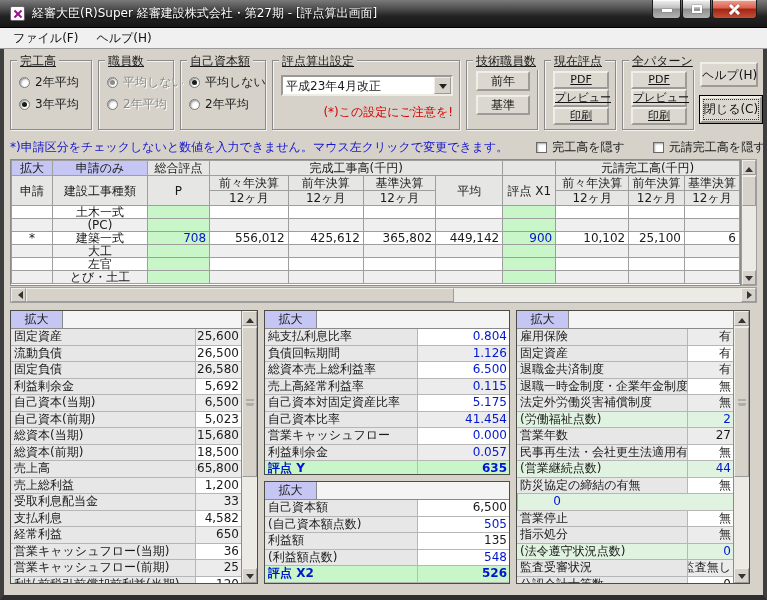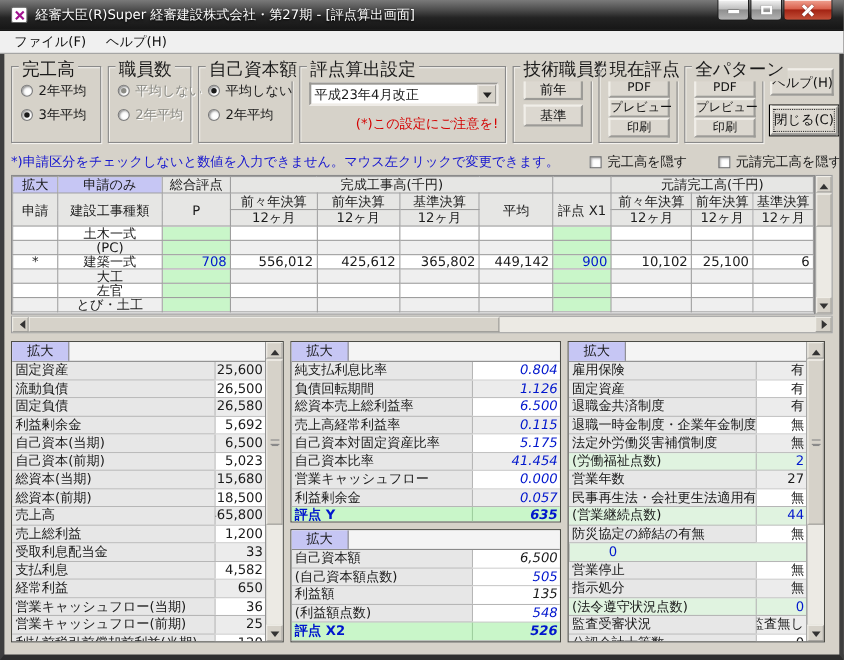--- a/index.html
+++ b/index.html
@@ -31,41 +31,41 @@
   .menubar { height:21px; flex:none; background:#f0f0f0; border-bottom:1px solid #9a9a9a; display:flex; align-items:center; padding-left:4px; }
   .menu-item { padding:2px 9px; font-size:12px; color:#111; cursor:default; }
 
   .body-frame { flex:1; display:flex; border-left:4px solid #3e3e3e; border-right:4px solid #3e3e3e; border-bottom:5px solid #2e2e2e; }
   .client { flex:1; background:#d6d2c9; padding:4px 6px 0 6px; overflow:hidden; position:relative; }
 
   
   .toolbar { display:flex; gap:6px; height:82px; align-items:flex-start; }
   .group { position:relative; border:1px solid #8a8a8a; box-shadow:inset 1px 1px 0 #f4f2ee, 1px 1px 0 #f4f2ee;
            margin-top:7px; height:70px; padding:10px 6px 4px 8px; flex:none; }
-  .legend { position:absolute; top:-8px; left:6px; background:#d6d2c9; padding:0 3px; font-size:16px; white-space:nowrap; }
+  .legend { position:absolute; top:-8px; left:6px; background:#d6d2c9; padding:0 3px; font-size:12px; white-space:nowrap;text-decoration:underline; }
   .radio-row { display:flex; align-items:center; gap:5px; height:22px; cursor:default; }
   .radio { width:11px; height:11px; border-radius:50%; background:#fff; border:1px solid #7a7a7a;
            box-shadow:inset 1px 1px 2px rgba(0,0,0,.45); position:relative; flex:none; }
   .radio.on::after { content:""; position:absolute; left:2px; top:2px; width:5px; height:5px; border-radius:50%; background:#1a1a1a; }
   .dis .radio.on::after { background:#8b8b85; }
   .dis .r-label { color:#8b8b85; text-shadow:1px 1px 0 #fff; }
   .r-label { font-size:12px; white-space:nowrap; }
 
   .combo { display:flex; width:172px; height:21px; border:2px inset #efece6; background:#fff; margin-top:4px; }
   .combo-text { flex:1; padding:1px 3px; font-size:12px; white-space:nowrap; overflow:hidden; }
   .combo-btn { width:17px; background:#d6d2c9; border:1px outset #efece6; position:relative; cursor:pointer; flex:none; }
   .combo-btn::after { content:""; position:absolute; left:50%; top:50%; margin:-2px 0 0 -4px; border:4px solid transparent; border-top:5px solid #222; }
   .warn { color:#d40000; font-size:12px; text-align:right; margin-top:8px; white-space:nowrap; }
 
   .btn { background:#dcd8d0; border:2px outset #f0eee8; font-size:12px; font-family:inherit; cursor:pointer;
          white-space:nowrap; color:#111; display:block; text-align:center; }
   .btn-stack { display:flex; flex-direction:column; gap:4px; align-items:center; }
   .btn-stack .btn { width:54px; height:20px; line-height:15px; }
   .btn-tight { display:flex; flex-direction:column; align-items:center;justify-content:space-between; }
-  .btn-tight .btn { width:56px; height:32px; line-height:12px; font-size:11px; }
+  .btn-tight .btn { width:56px; height:32px; line-height:12px; font-size:11px;text-decoration:underline; }
   .side-btns { margin-left:auto; display:flex; flex-direction:column; gap:9px; padding-top:9px; }
   .btn.help { width:58px; height:25px; line-height:20px; }
   .btn.closebtn { width:62px; height:27px; line-height:21px; box-shadow:0 0 0 1px #000; outline:1px dotted #333; outline-offset:-4px; }
 
   
   .notice-row { display:flex; align-items:center; height:18px; margin-top:3px; }
   .notice-text { color:#1414cf; font-size:12px; white-space:nowrap; }
   .chk-wrap { display:flex; align-items:center; gap:5px; margin-left:28px; cursor:default; }
   .chk-wrap:first-of-type { margin-left:auto; }
   .checkbox { width:11px; height:11px; background:#fff; border:1px solid #6a6a6a; box-shadow:inset 1px 1px 2px rgba(0,0,0,.35); flex:none; }
@@ -111,21 +111,21 @@
   .panel-header { display:flex; height:18px; flex:none; border-bottom:1px solid #8a8a8a; background:#f4f4f4; }
   .panel-expand { width:52px; flex:none; background:#c6c6f4; border-right:1px solid #8a8a8a; text-align:center;
                   font-size:12px; line-height:17px; cursor:pointer; }
   .panel-title { flex:1; text-align:left; font-size:12px; line-height:17px; white-space:nowrap; overflow:hidden;margin-top:48px; }
   .panel-body { flex:1; overflow:hidden; display:flex; flex-direction:column; }
   .kv-row { display:flex; height:16.5px; flex:none; border-bottom:1px solid #b6b6b6; background:#e7e7e7; }
   .kv-label { flex:1; font-size:12px; line-height:15.5px; padding-left:3px; white-space:nowrap; overflow:hidden; }
   .kv-value { width:46px; flex:none; border-left:1px solid #b6b6b6; font-size:12px; line-height:15.5px;
               text-align:right; padding-right:2px; white-space:nowrap; overflow:hidden; direction:rtl; background:#fff; }
   .kv-row.alt .kv-value { background:#ececec; }
-  .p-status .kv-value, .p-scale .kv-value { width:80px;font-style:italic; }
+  .p-status .kv-value, .p-scale .kv-value { width:92px; }
   .p-status .kv-value { color:#0016cd; }
   .kv-row.blue .kv-value { color:#0016cd; }
   .kv-row.score { background:#c9f6c9; }
   .kv-row.score .kv-value { background:transparent; border-left-color:#9fcf9f; color:#0016cd; font-weight:bold; }
   .kv-row.score .kv-label { color:#0016cd; font-weight:bold; }
   .kv-row.point { background:#e0f3e0; }
   .kv-row.point .kv-value { background:transparent; color:#0016cd; }
 </style>
 </head>
 <body>

